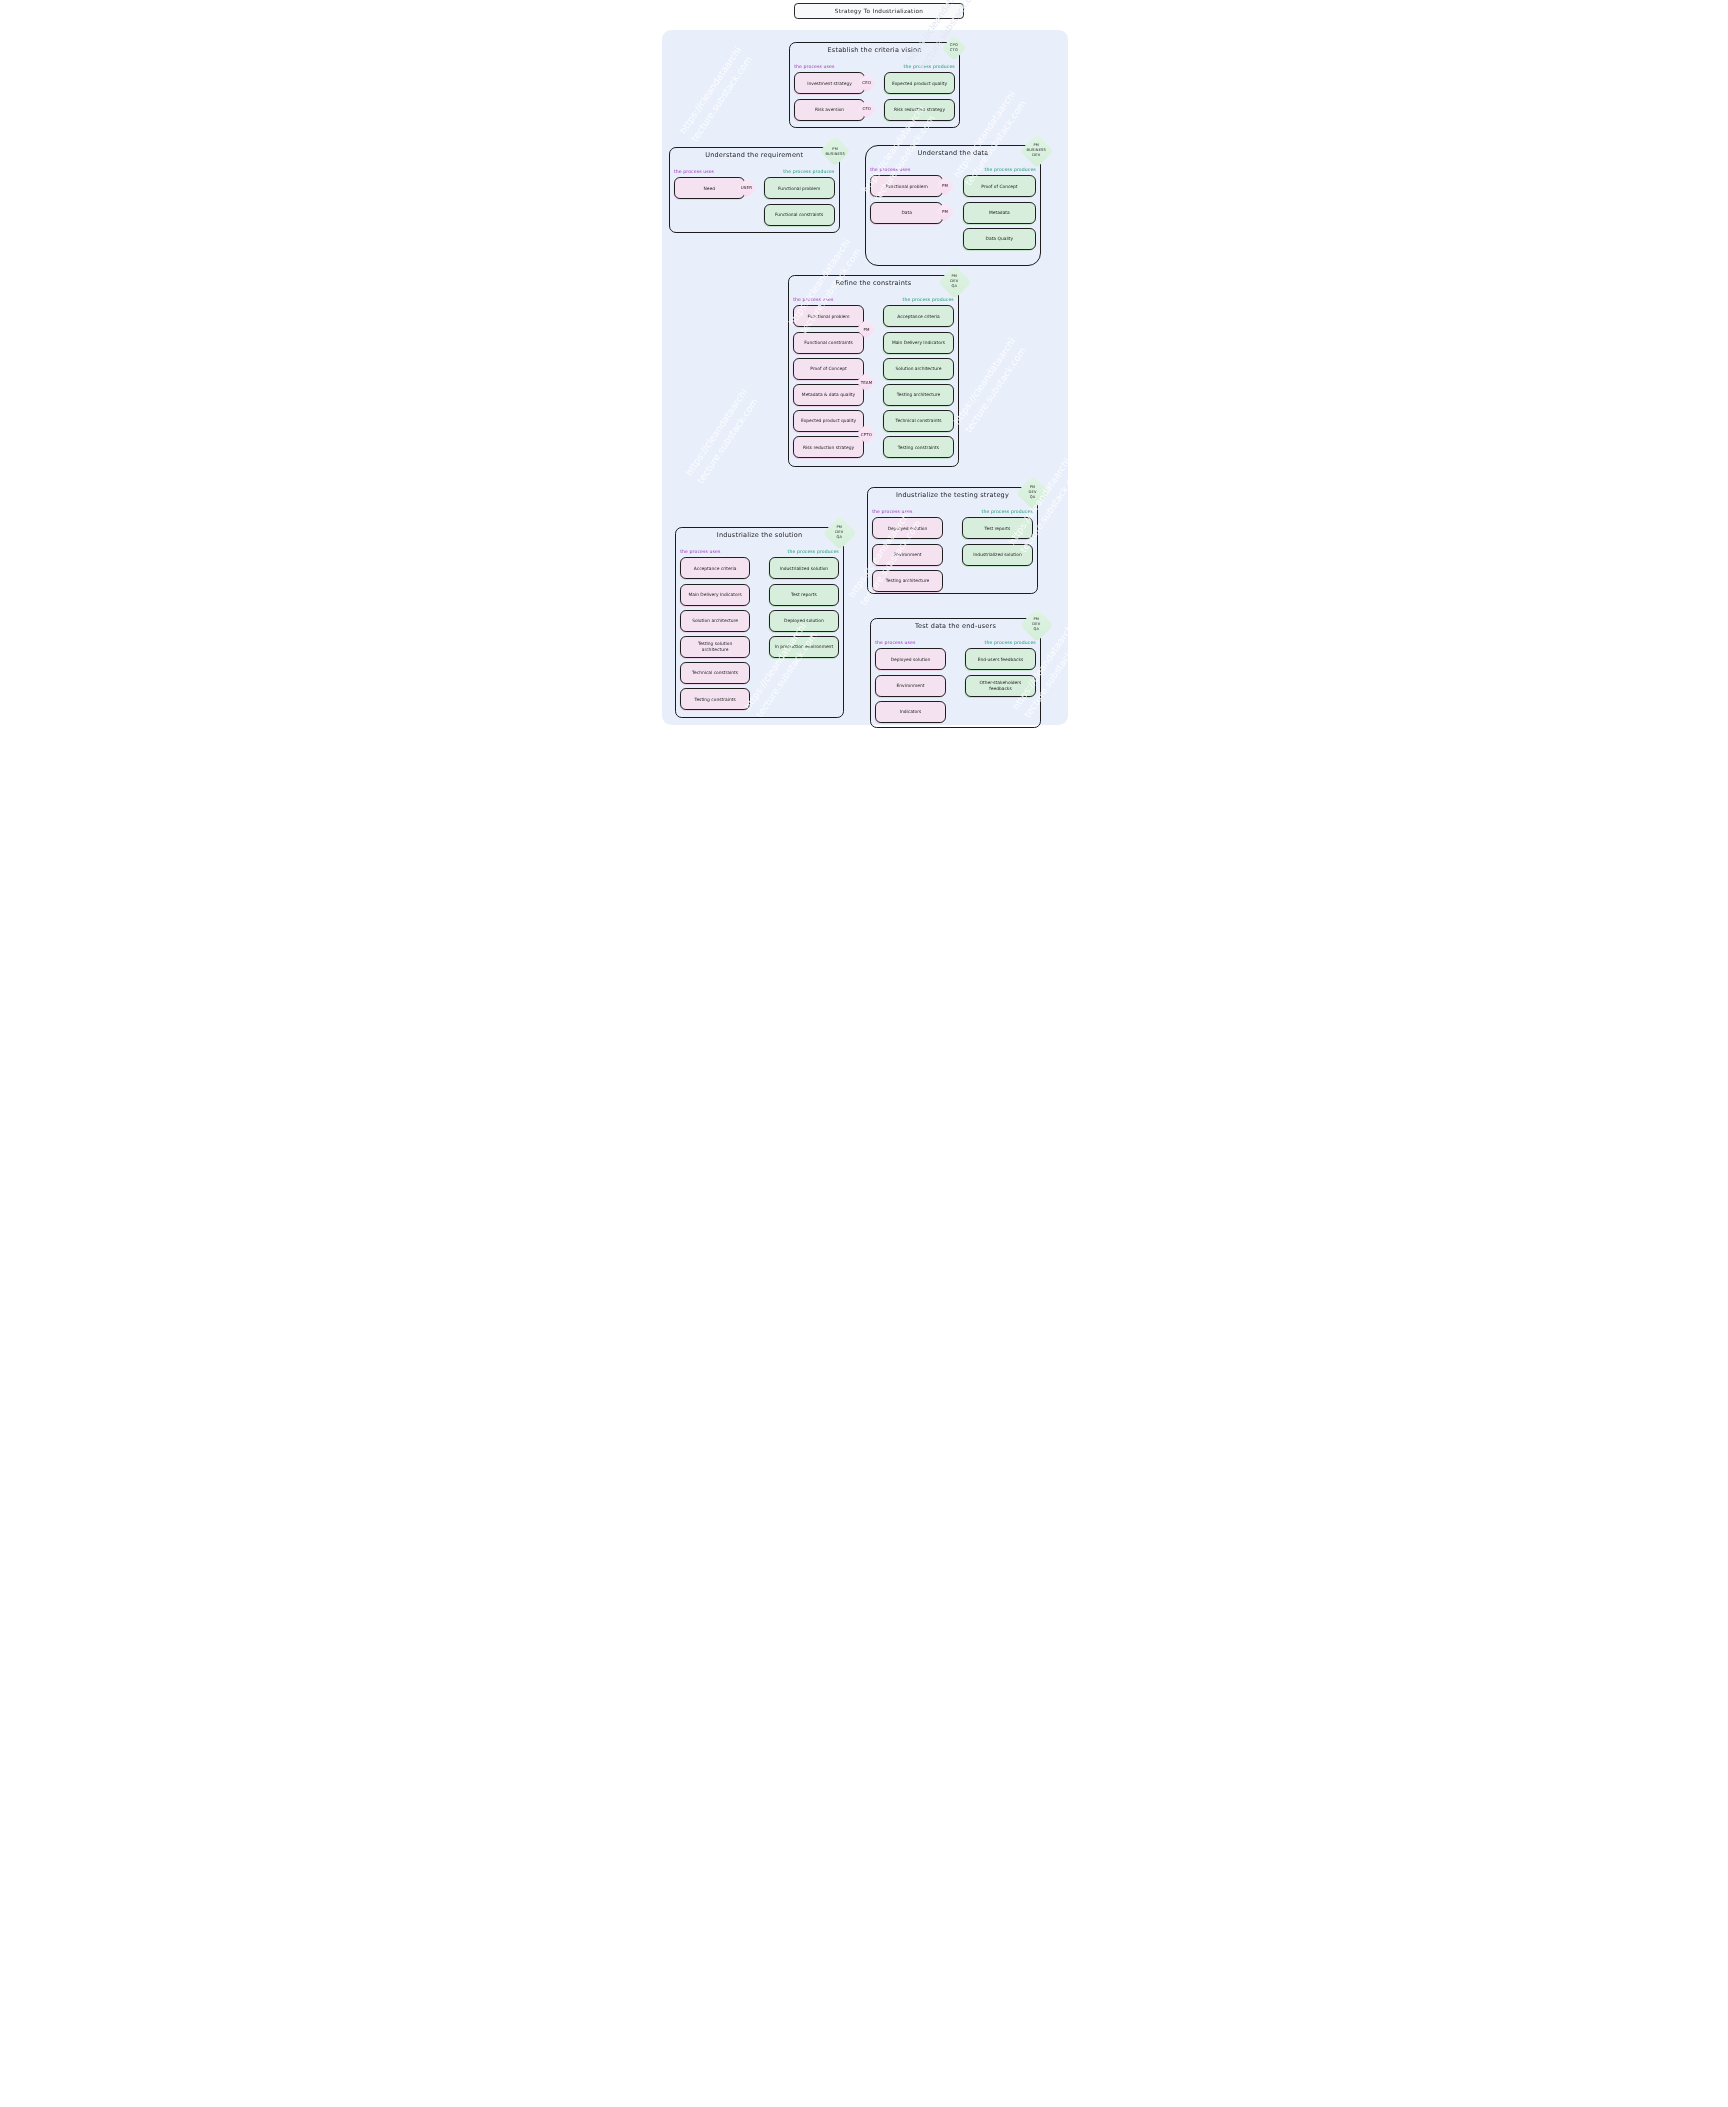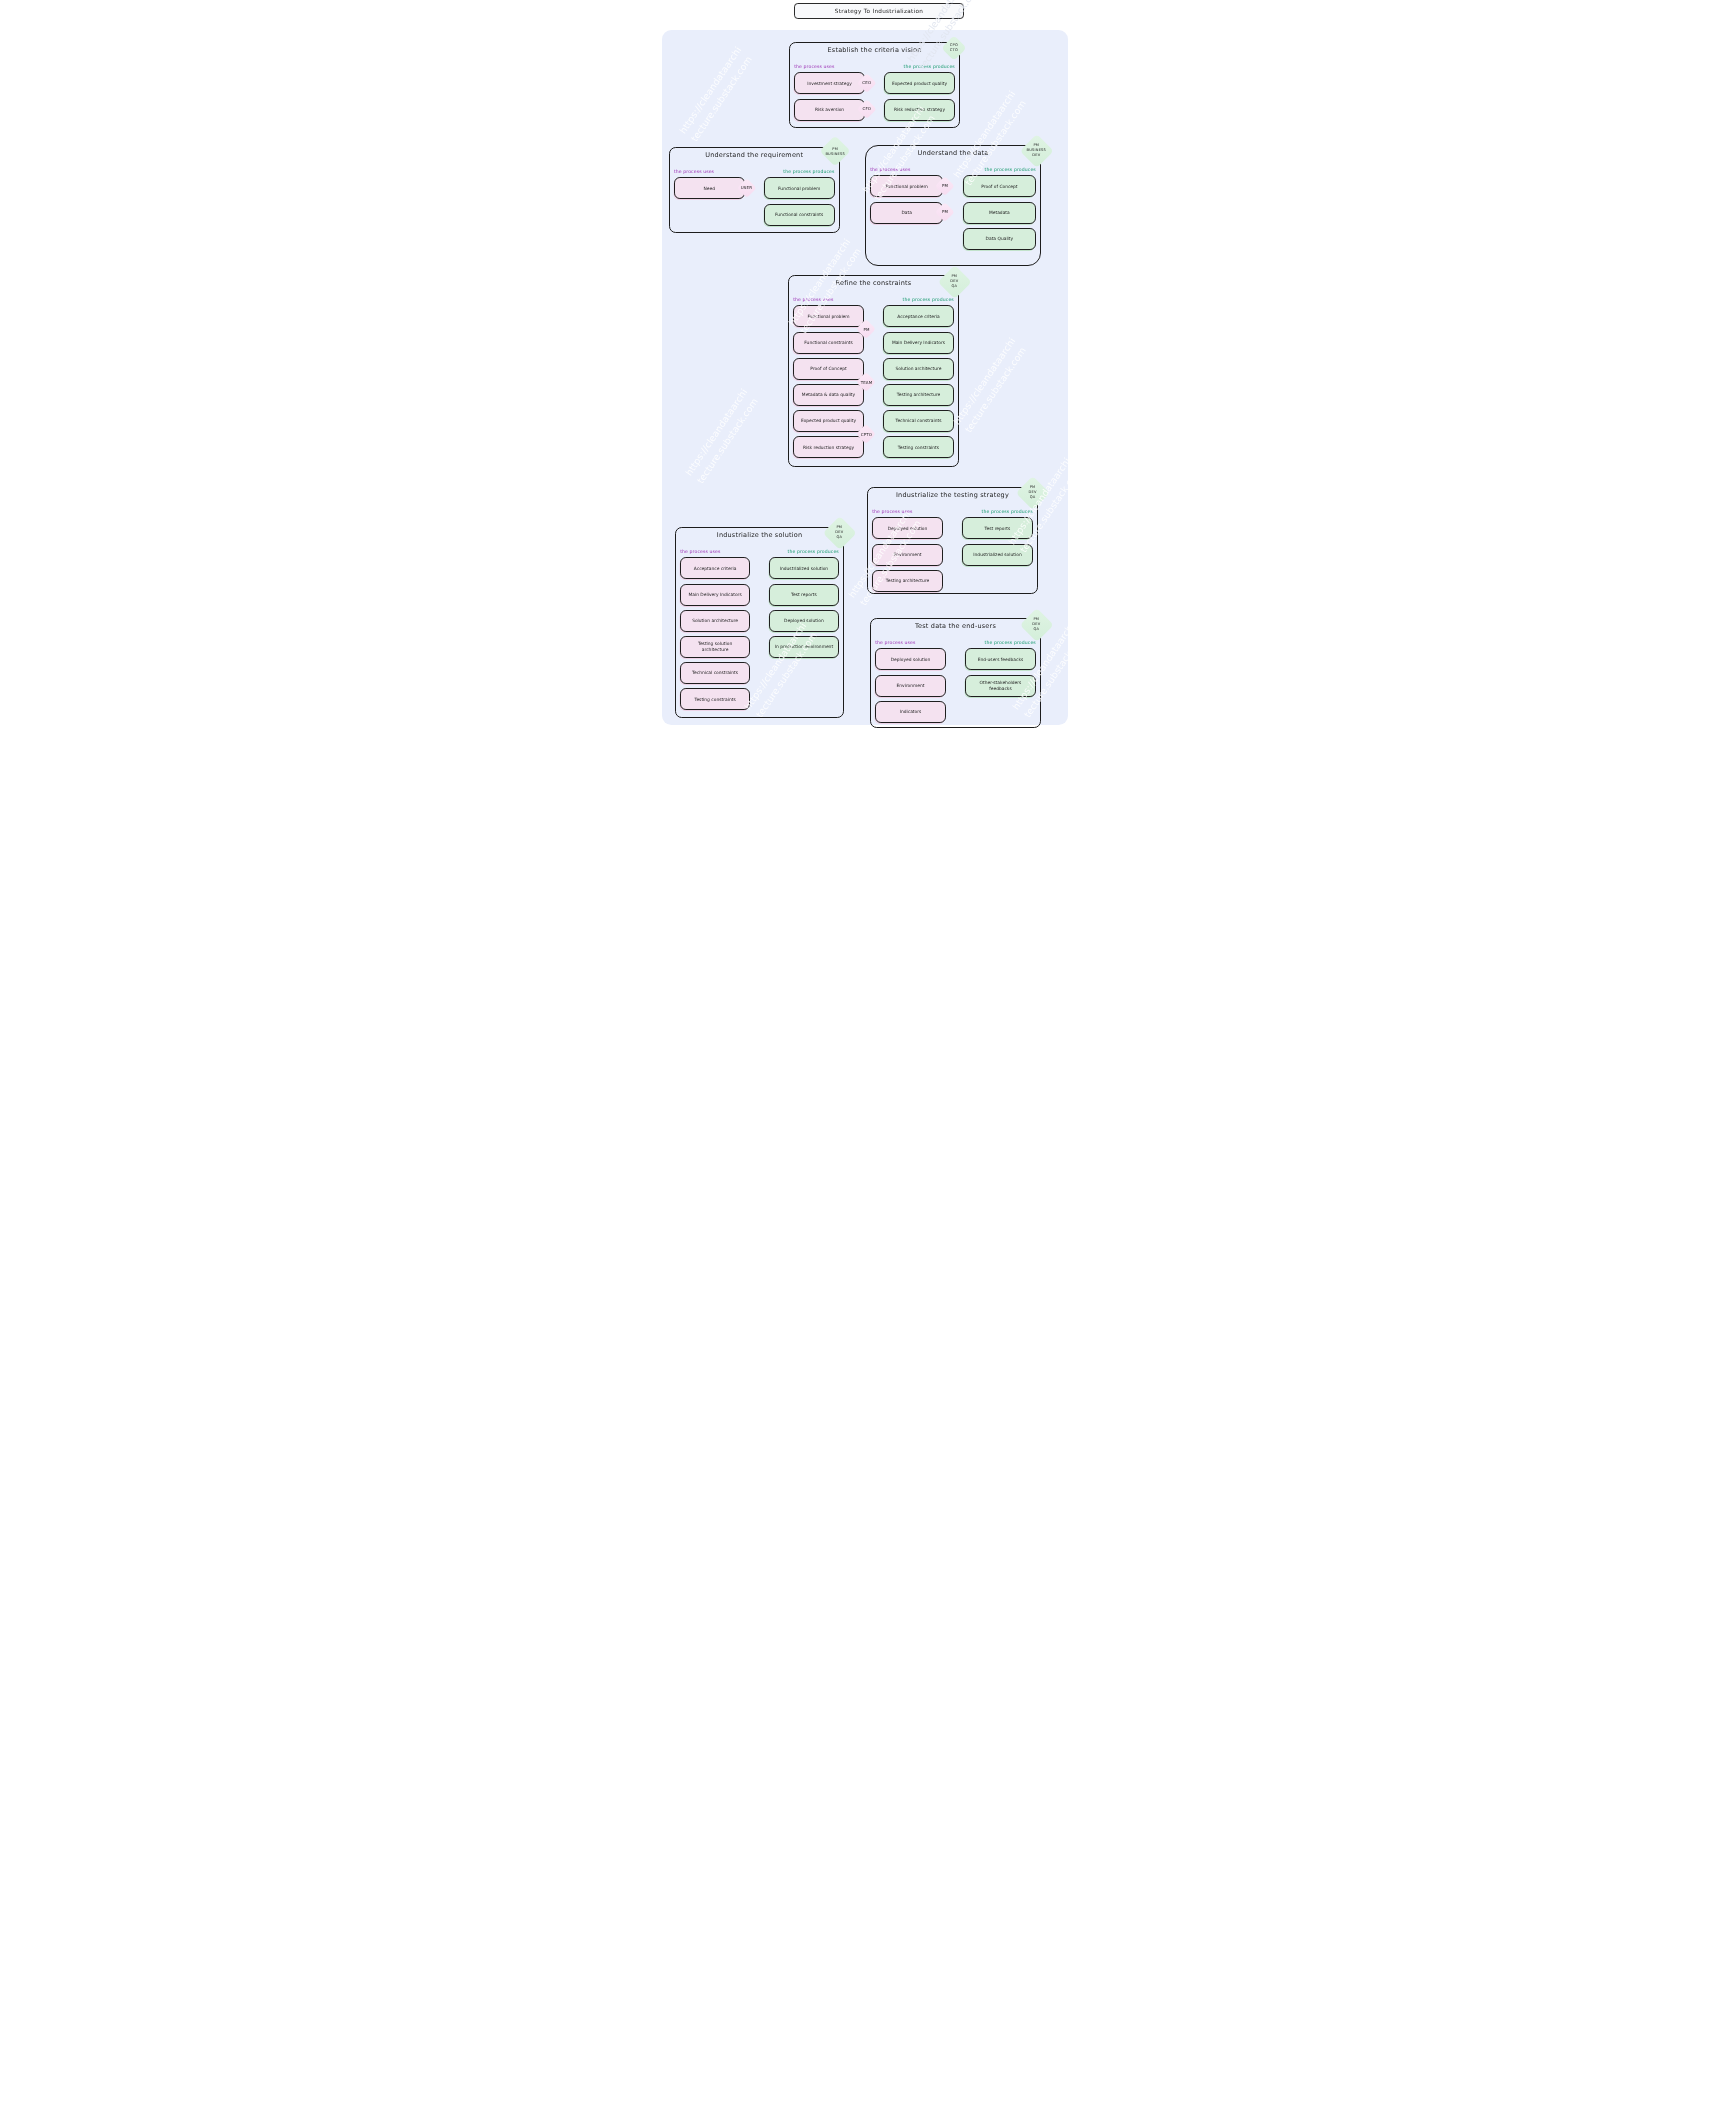--- a/index.html
+++ b/index.html
@@ -108,21 +108,21 @@
         <div class="box green">
             <span>Expected product quality</span>
           </div>
         <div class="box green">
             <span>Risk reduction strategy</span>
           </div>
       </div>
     </div>
   </section>
 
-  <section class="card" style="left:20.7px;top:147px;width:169px;height:84px;">
+  <section class="card" style="left:20.7px;top:147px;width:169px;height:84px;border-radius:7px;">
     <div class="role" style="width:29px;height:29px;right:-11px;top:-11px;">
       <span class="dshape"></span>
       <span class="dtext">
         <span>PM</span>
           <span>BUSINESS</span>
       </span>
     </div>
     <h2 class="card-title">Understand the requirement</h2>
     <div class="cols">
       <div class="col uses">

